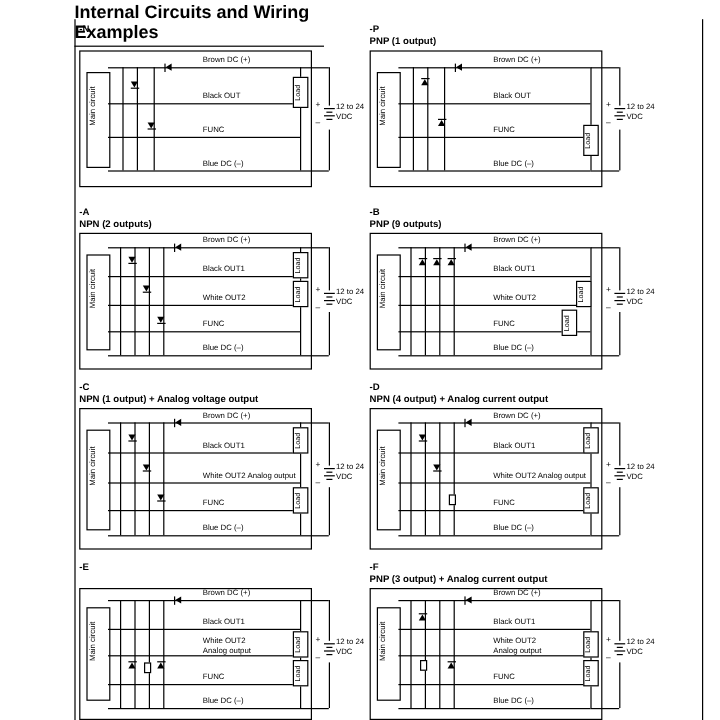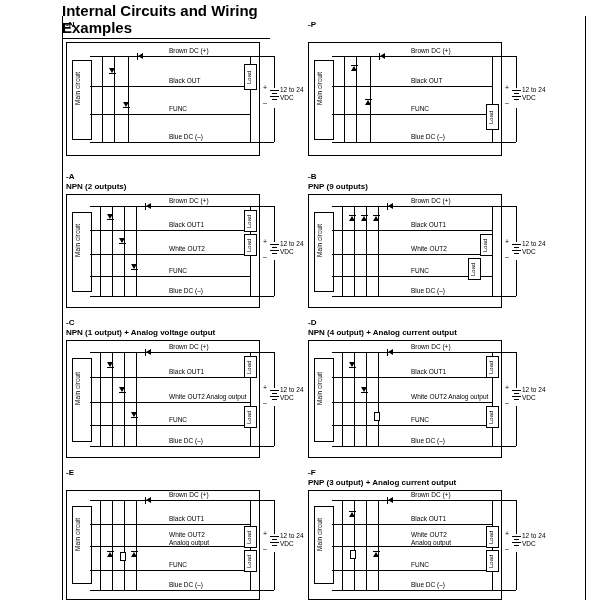--- a/index.html
+++ b/index.html
@@ -140,20 +140,21 @@
       </div>
       <div class="plus" style="left:197px;top:42px;">+</div>
       <div class="minus" style="left:197px;top:57px;">–</div>
       <div class="vdc" style="left:214px;top:44px;">12 to 24</div>
       <div class="vdc" style="left:214px;top:52px;">VDC</div>
     </div>
   </div>
 
   <div class="block" style="left:308px;top:20px;width:230px;height:145px;">
     <div class="code">-P</div>
+    <div class="desc">PNP (1 output)</div>
     <div class="diagram" style="position:absolute;left:0;top:22px;width:230px;height:120px;">
       <div class="outerbox" style="left:0px;top:0px;width:192px;height:112px;"></div>
       <div class="mainbox" style="left:6px;top:18px;width:18px;height:78px;"></div>
       <div class="mainlabel" style="left:8px;top:30px;width:14px;">Main circuit</div>
 
       <div class="wire-h" style="left:24px;top:14px;width:160px;"></div>
       <div class="wire-h" style="left:24px;top:44px;width:160px;"></div>
       <div class="wire-h" style="left:24px;top:72px;width:160px;"></div>
       <div class="wire-h" style="left:24px;top:100px;width:160px;"></div>
       <div class="wire-v" style="left:36px;top:14px;height:86px;"></div>

